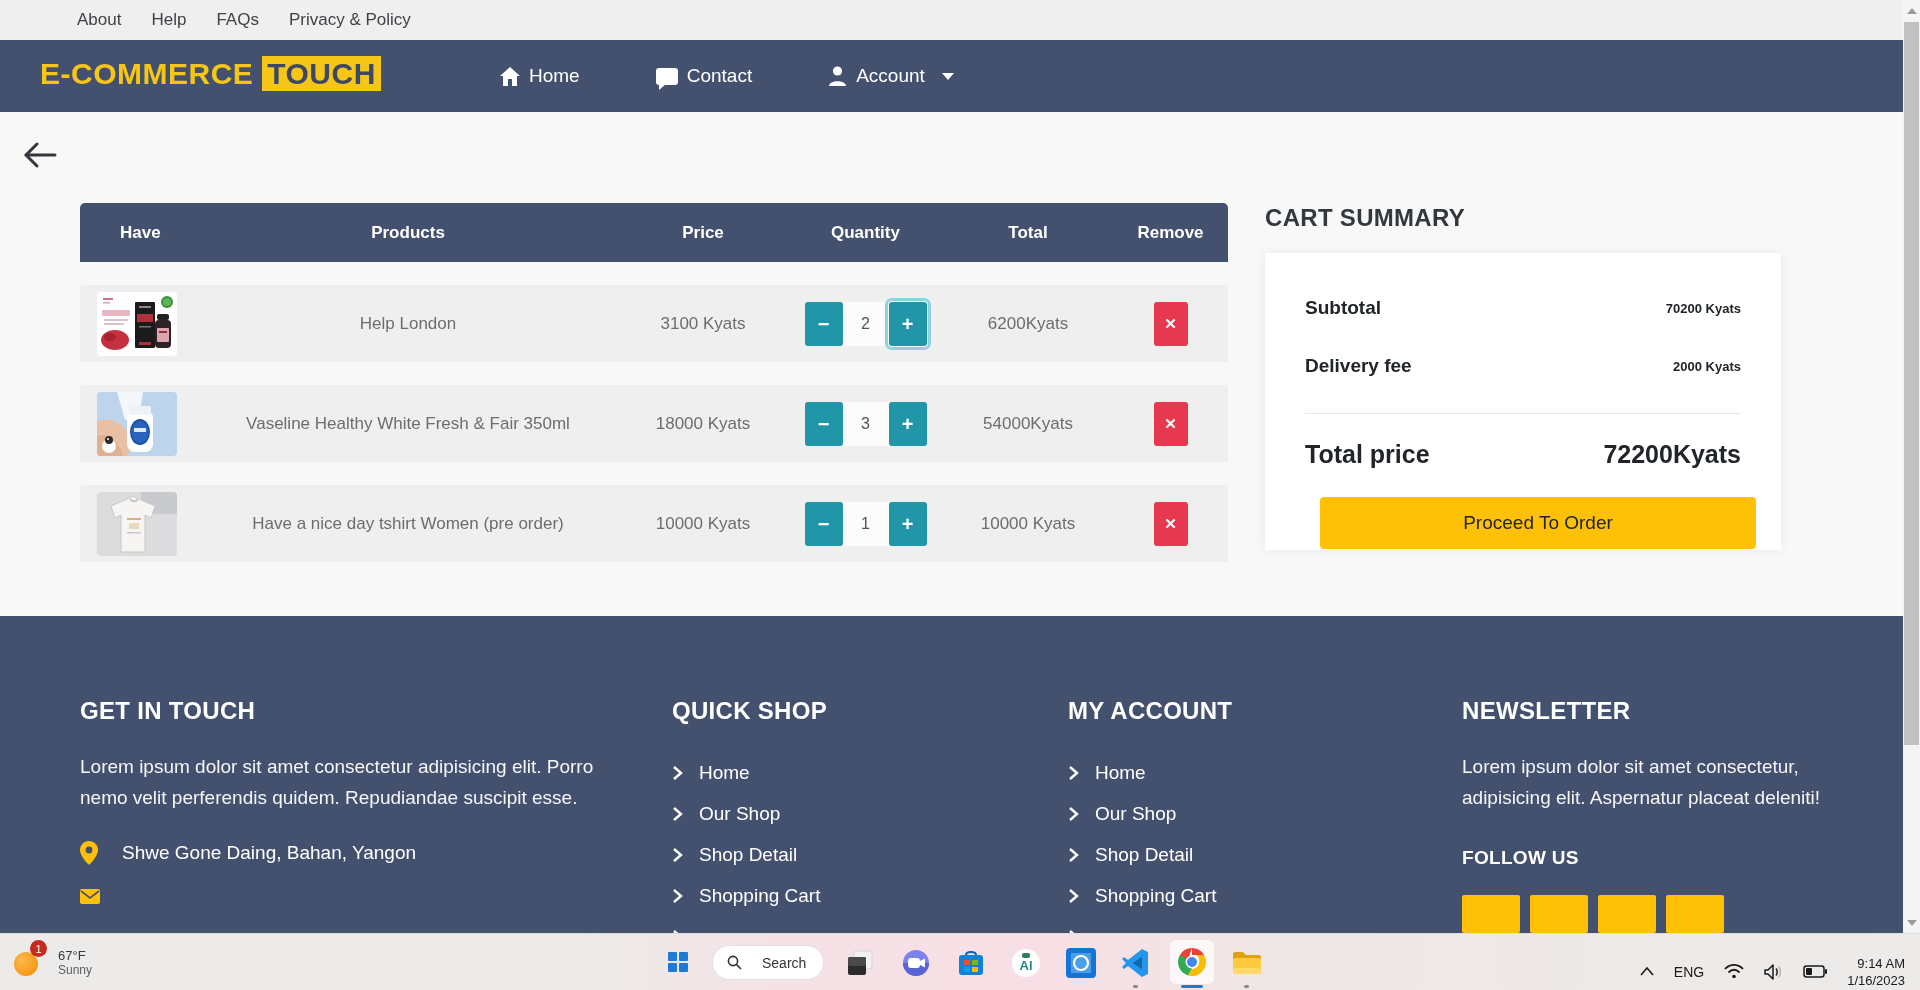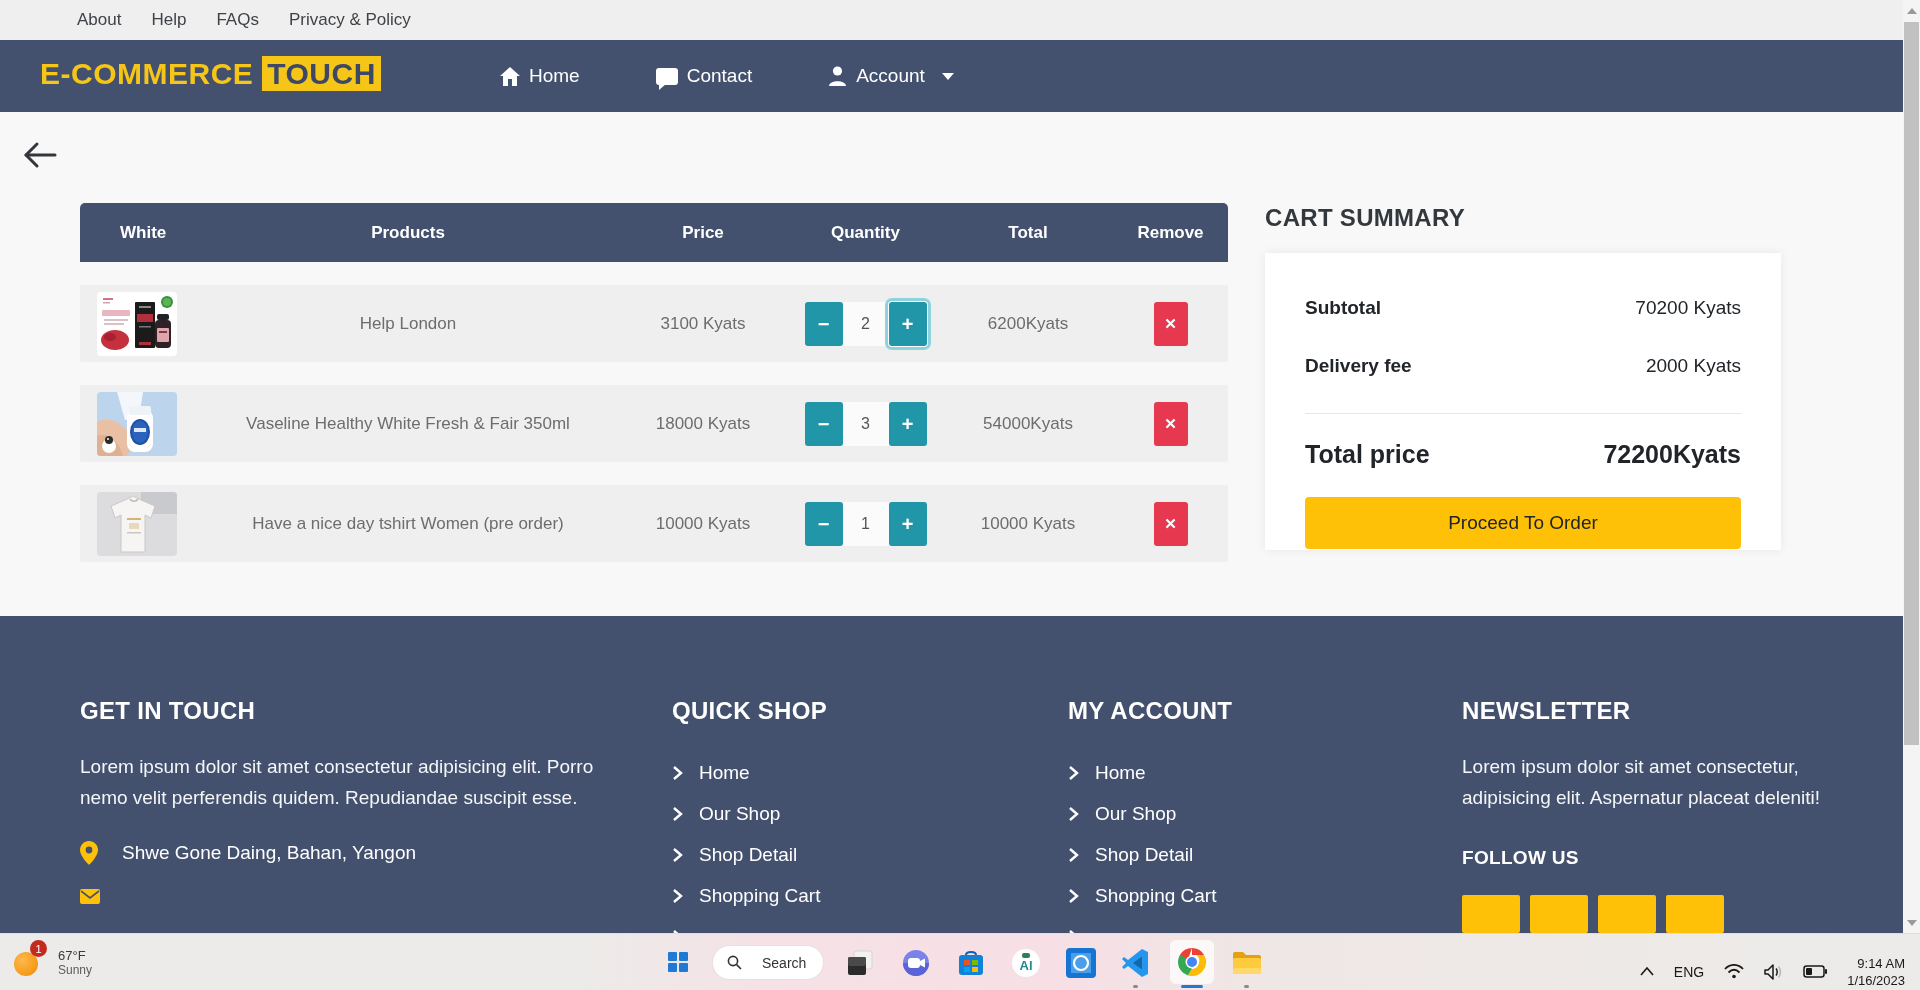--- a/index.html
+++ b/index.html
@@ -44,27 +44,27 @@
              font-size:16px; color:#555; }
   .remove-btn { width:34px; height:44px; background:#e6394f; color:#fff; border:none; font-size:15px;
                 font-weight:bold; border-radius:3px; cursor:pointer; margin:0 auto; display:block; }
 
   
   .summary-title { position:absolute; left:1265px; top:204px; font-size:24px; font-weight:bold; color:#33383d; letter-spacing:.3px; }
   .summary-card { position:absolute; left:1265px; top:253px; width:516px; height:297px; background:#ffffff;
                   box-shadow:0 0 10px rgba(0,0,0,.07); padding:44px 40px 0 40px; }
   .sum-row { display:flex; justify-content:space-between; align-items:center; margin-bottom:36px; }
   .sum-row .lbl { font-size:19px; font-weight:bold; color:#212529; }
-  .sum-row .val { font-size:19px; font-weight:normal; color:#212529;text-align:center; }
+  .sum-row .val { font-size:13px; font-weight:bold; color:#212529;text-align:center; }
   .sum-divider { border:none; border-top:1px solid #e4e7ea; margin:0 0 26px 0; }
   .total-row { display:flex; justify-content:space-between; align-items:center; margin-bottom:28px; }
   .total-row .lbl { font-size:25px; font-weight:bold; color:#212529; }
   .total-row .val { font-size:25px; font-weight:bold; color:#212529; }
   .proceed-btn { width:100%; height:52px; background:#ffc107; color:#212529; border:none; border-radius:4px;
-                 font-size:19px; font-family:"Liberation Sans",sans-serif; cursor:pointer; }
+                 font-size:19px; font-family:"Liberation Sans",sans-serif; cursor:pointer;margin-left:15px; }
 
   
   .footer { position:absolute; left:0; top:616px; width:1903px; height:374px; background:#44516e; }
   .f-col { position:absolute; top:81px; color:#fff; }
   .f-col h3 { font-size:24px; font-weight:bold; color:#fff; margin-bottom:26px; letter-spacing:.3px; }
   .f-text { font-size:19px; line-height:31px; color:#f4f6f8; }
   .f-addr { display:flex; align-items:center; gap:24px; margin-top:28px; font-size:19px; }
   .f-addr svg { flex:0 0 auto; }
   .f-mail { display:flex; align-items:center; gap:24px; margin-top:24px; font-size:19px; }
   .f-links { list-style:none; }
@@ -160,21 +160,21 @@
   <svg width="36" height="30" viewBox="0 0 36 30">
       <g stroke="#33373c" stroke-width="3" fill="none" stroke-linecap="round" stroke-linejoin="round">
         <line x1="4" y1="15" x2="33" y2="15"></line>
         <polyline points="15,4 4,15 15,26"></polyline>
       </g>
     </svg>
 </div>
 
 <div class="cart-table">
   <div class="cart-grid cart-head">
-    <span>White</span>
+    <span>Have</span>
     <span>Products</span>
     <span>Price</span>
     <span>Quantity</span>
     <span>Total</span>
     <span>Remove</span>
   </div>
 
   <div class="cart-grid cart-row">
     <span class="prod-img">
       <svg width="80" height="64" viewBox="0 0 80 64">

